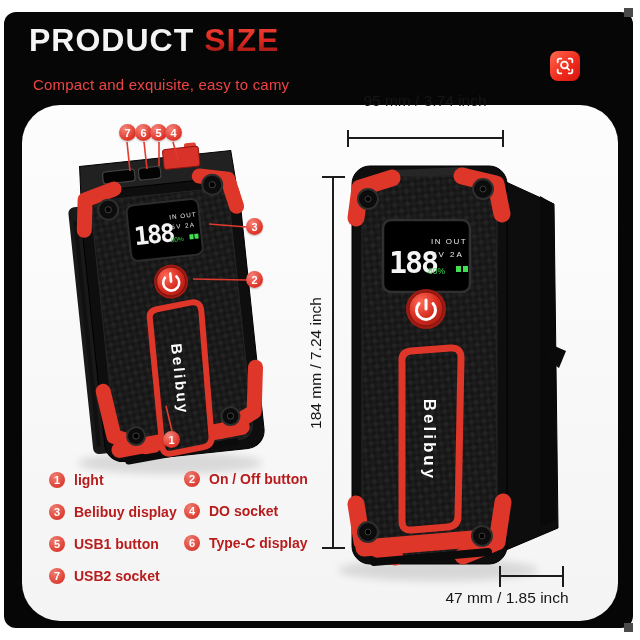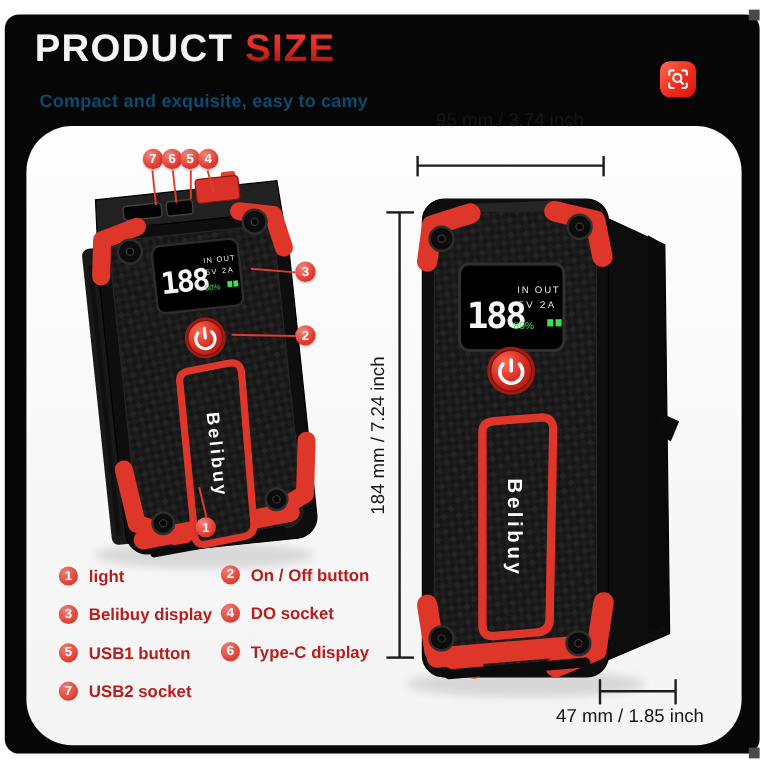--- a/index.html
+++ b/index.html
@@ -22,21 +22,21 @@
     font-size:32px;font-weight:bold;letter-spacing:1px;white-space:nowrap;
   }
   .title .t-white{color:#f4f4f4;}
   .title .t-red{
     background:linear-gradient(180deg,#f0483c 0%,#e02a22 48%,#8f1410 100%);
     -webkit-background-clip:text;background-clip:text;color:transparent;
     margin-left:10px;
   }
   .subtitle{
     position:absolute;left:33px;top:76px;z-index:2;
-    color:#0c4a6e;font-size:15px;letter-spacing:.2px;font-weight:bold;
+    color:#ef4444;font-size:15px;letter-spacing:.2px;
   }
   .scan-btn{
     position:absolute;left:550px;top:51px;width:30px;height:30px;z-index:6;
     border-radius:8px;border:none;padding:0;cursor:pointer;
     background:linear-gradient(135deg,#ff6a52 0%,#ef2c1d 55%,#d8150f 100%);
     box-shadow:0 1px 3px rgba(0,0,0,.5);
     display:flex;align-items:center;justify-content:center;
   }
   .card{
     position:absolute;left:22px;top:105px;width:596px;height:516px;z-index:1;
@@ -245,21 +245,21 @@
 <div class="co" style="left:119px;top:124px;">7</div>
 <div class="co" style="left:135px;top:124px;">6</div>
 <div class="co" style="left:150px;top:124px;">5</div>
 <div class="co" style="left:165px;top:124px;">4</div>
 <div class="co" style="left:246px;top:218px;">3</div>
 <div class="co" style="left:246px;top:271px;">2</div>
 <div class="co" style="left:163px;top:431px;">1</div>
 
 <div class="dim-label" style="left:340px;top:92px;width:170px;">95 mm / 3.74 inch</div>
 <div class="dim-label rot" style="left:231px;top:354px;width:170px;">184 mm / 7.24 inch</div>
-<div class="dim-label" style="left:440px;top:589px;width:170px;">47 mm / 1.85 inch</div>
+<div class="dim-label" style="left:422px;top:589px;width:170px;">47 mm / 1.85 inch</div>
 
 <div class="legend-item" style="left:49px;top:472px;">
   <span class="lg-num">1</span>
   <span class="lg-label">light</span>
 </div>
 <div class="legend-item" style="left:184px;top:471px;">
   <span class="lg-num">2</span>
   <span class="lg-label">On / Off button</span>
 </div>
 <div class="legend-item" style="left:49px;top:504px;">

